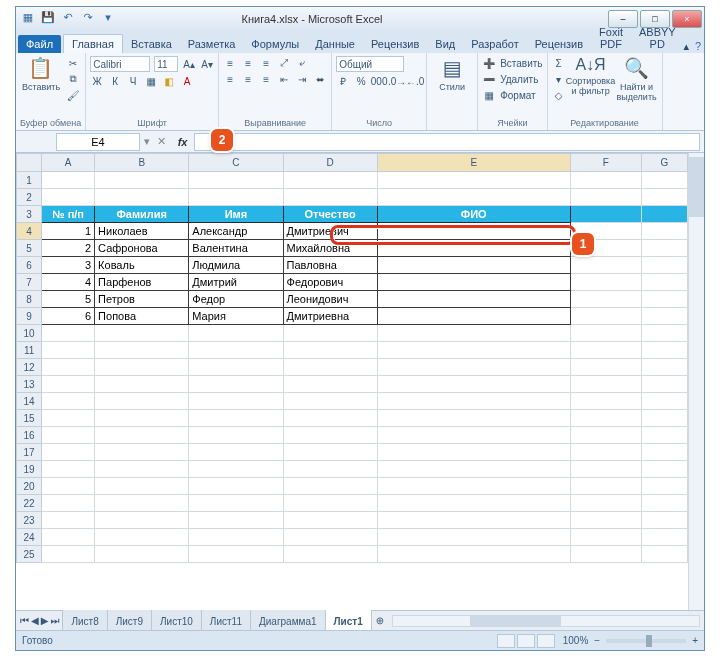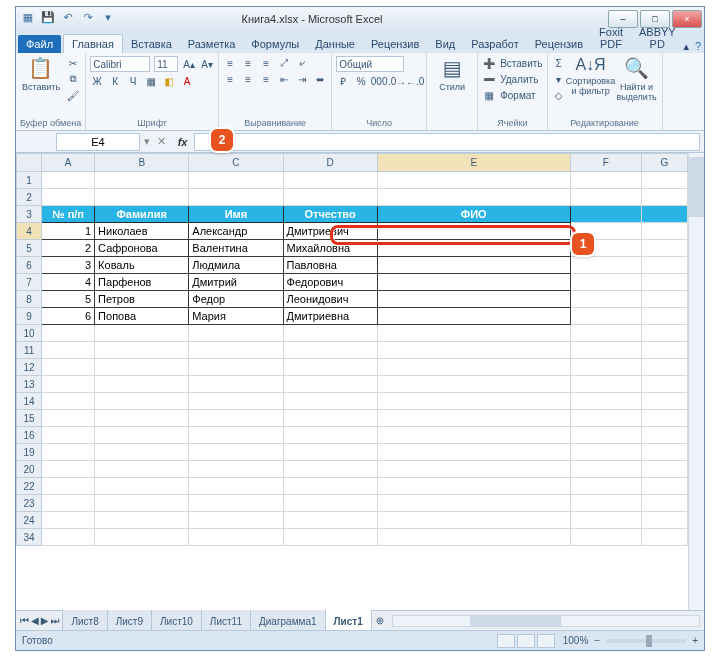--- a/index.html
+++ b/index.html
@@ -443,20 +443,30 @@
               <th class="row">16</th>
               <td></td>
               <td></td>
               <td></td>
               <td></td>
               <td></td>
               <td></td>
               <td></td>
             </tr>
         <tr>
+              <th class="row">17</th>
+              <td></td>
+              <td></td>
+              <td></td>
+              <td></td>
+              <td></td>
+              <td></td>
+              <td></td>
+            </tr>
+        <tr>
               <th class="row">19</th>
               <td></td>
               <td></td>
               <td></td>
               <td></td>
               <td></td>
               <td></td>
               <td></td>
             </tr>
         <tr>
@@ -493,21 +503,21 @@
               <th class="row">24</th>
               <td></td>
               <td></td>
               <td></td>
               <td></td>
               <td></td>
               <td></td>
               <td></td>
             </tr>
         <tr>
-              <th class="row">34</th>
+              <th class="row">25</th>
               <td></td>
               <td></td>
               <td></td>
               <td></td>
               <td></td>
               <td></td>
               <td></td>
             </tr>
       </tbody>
         </table>

